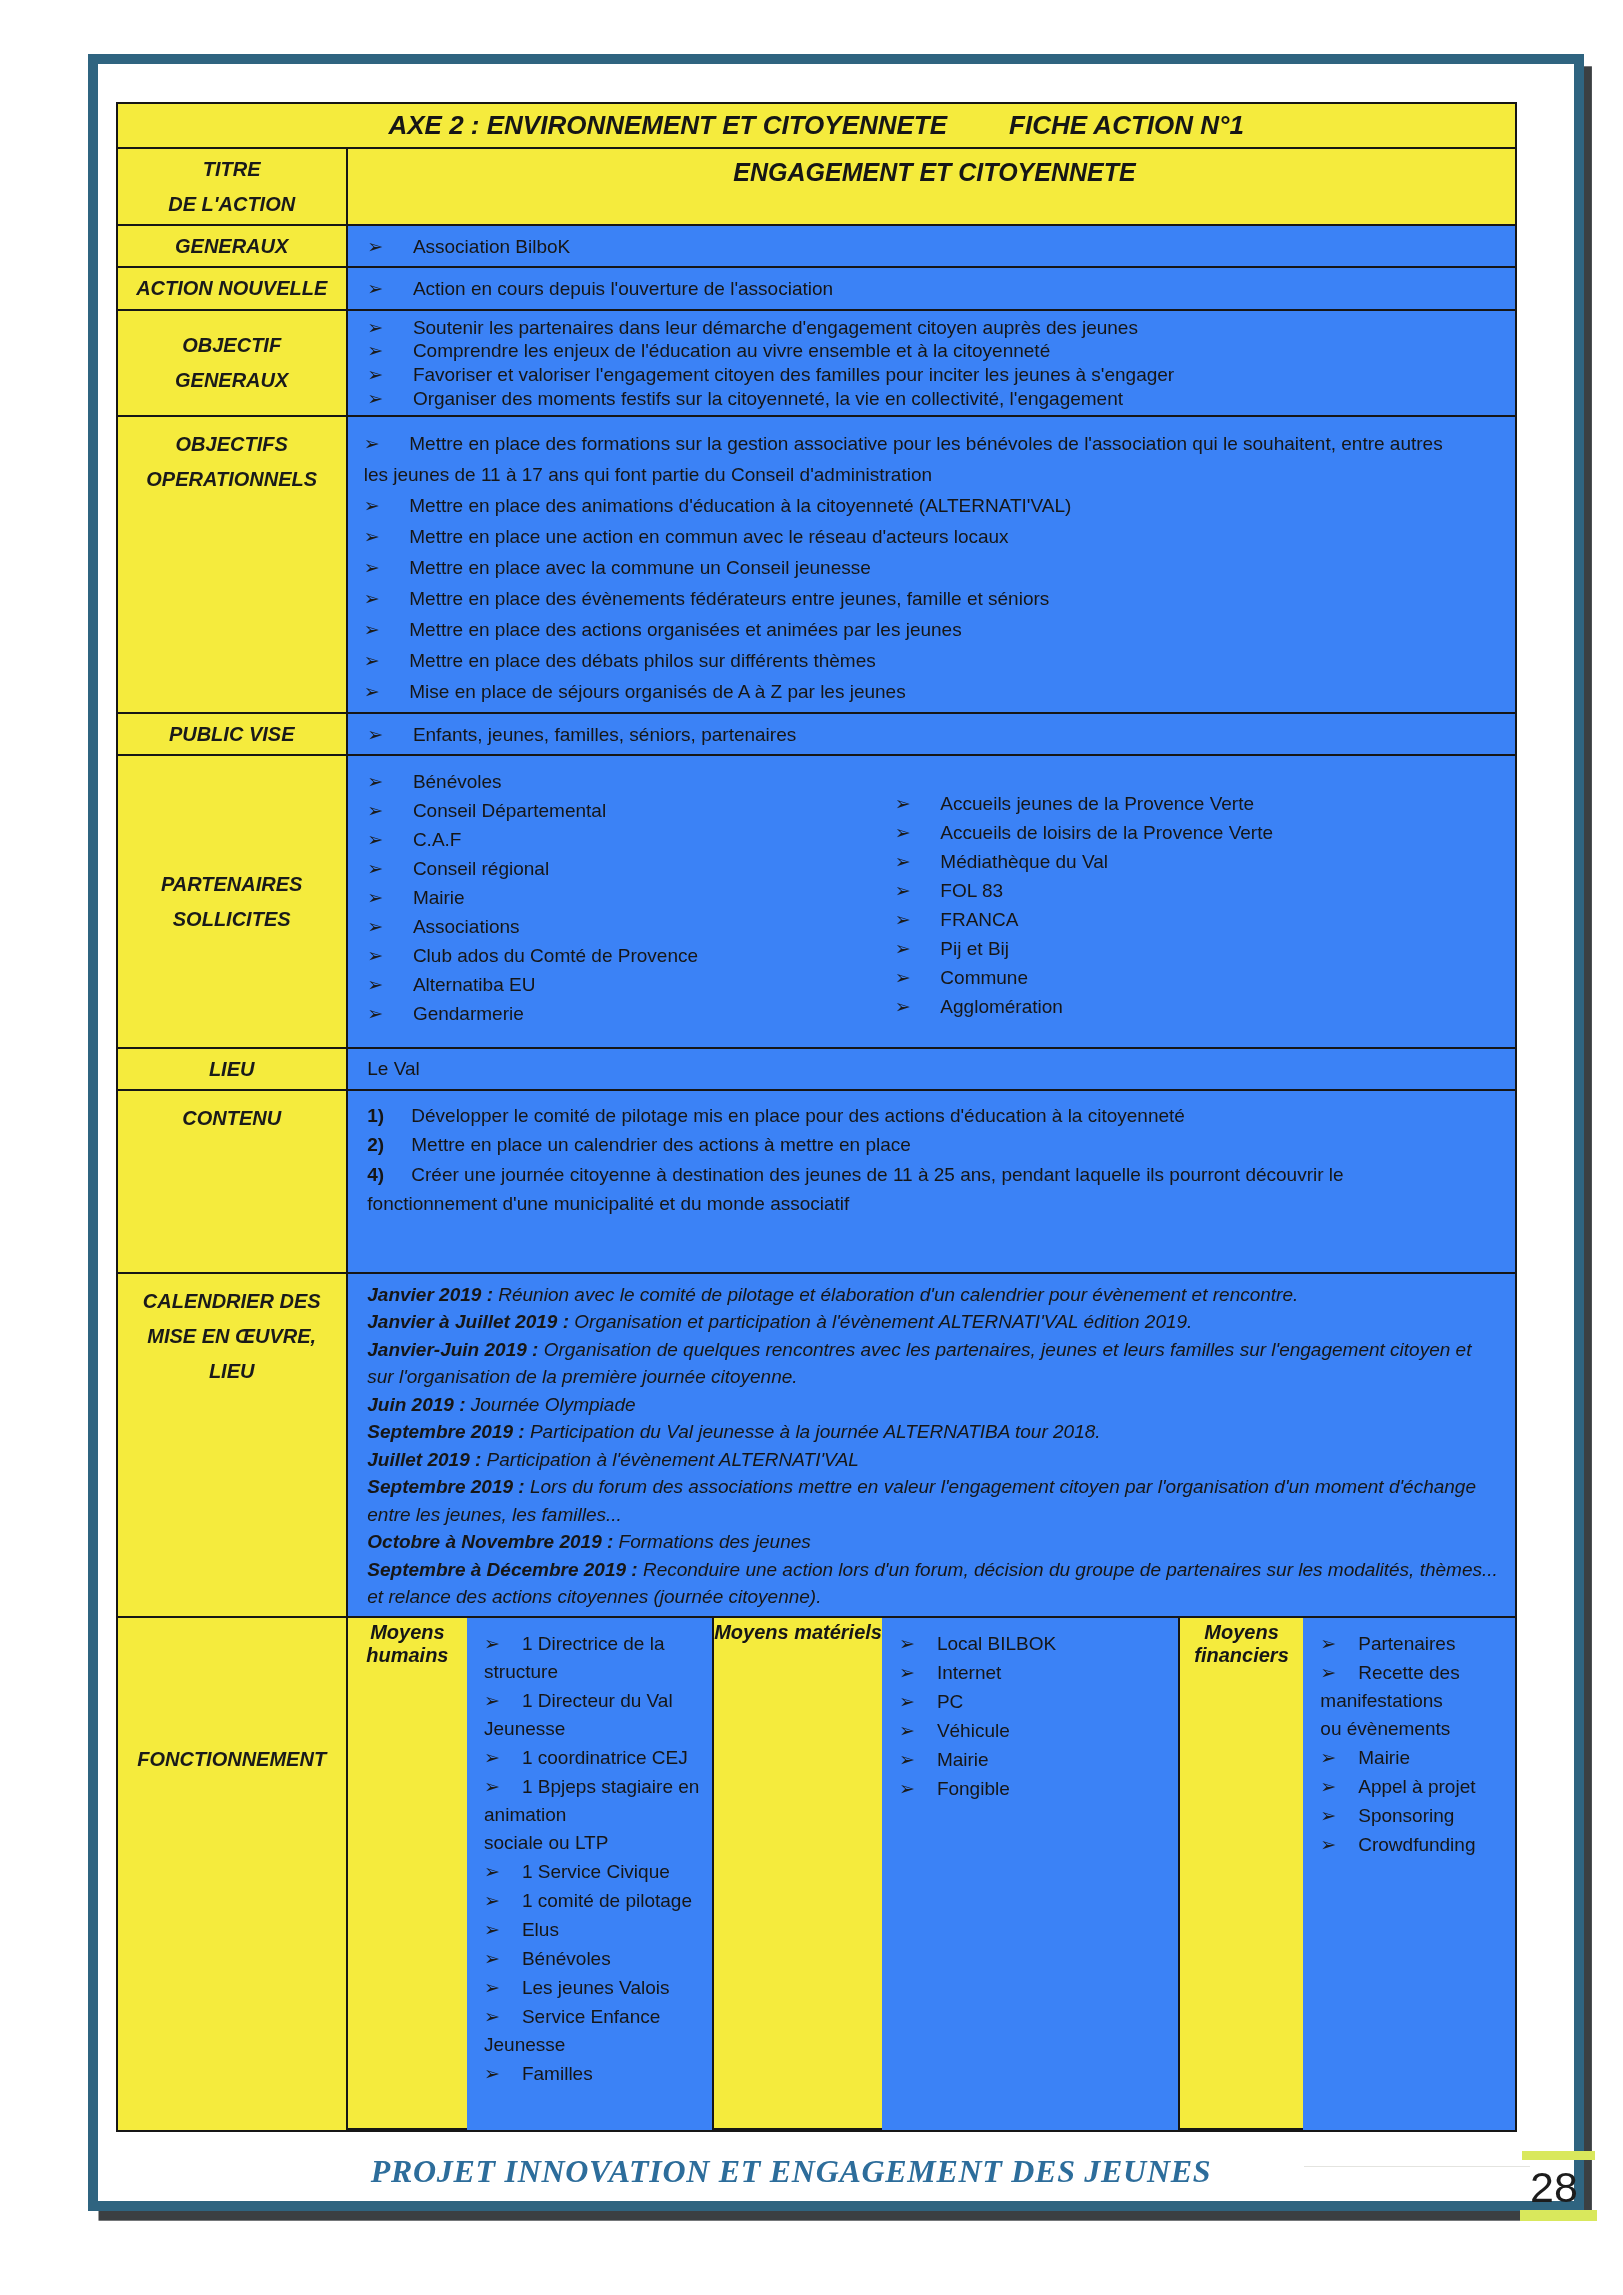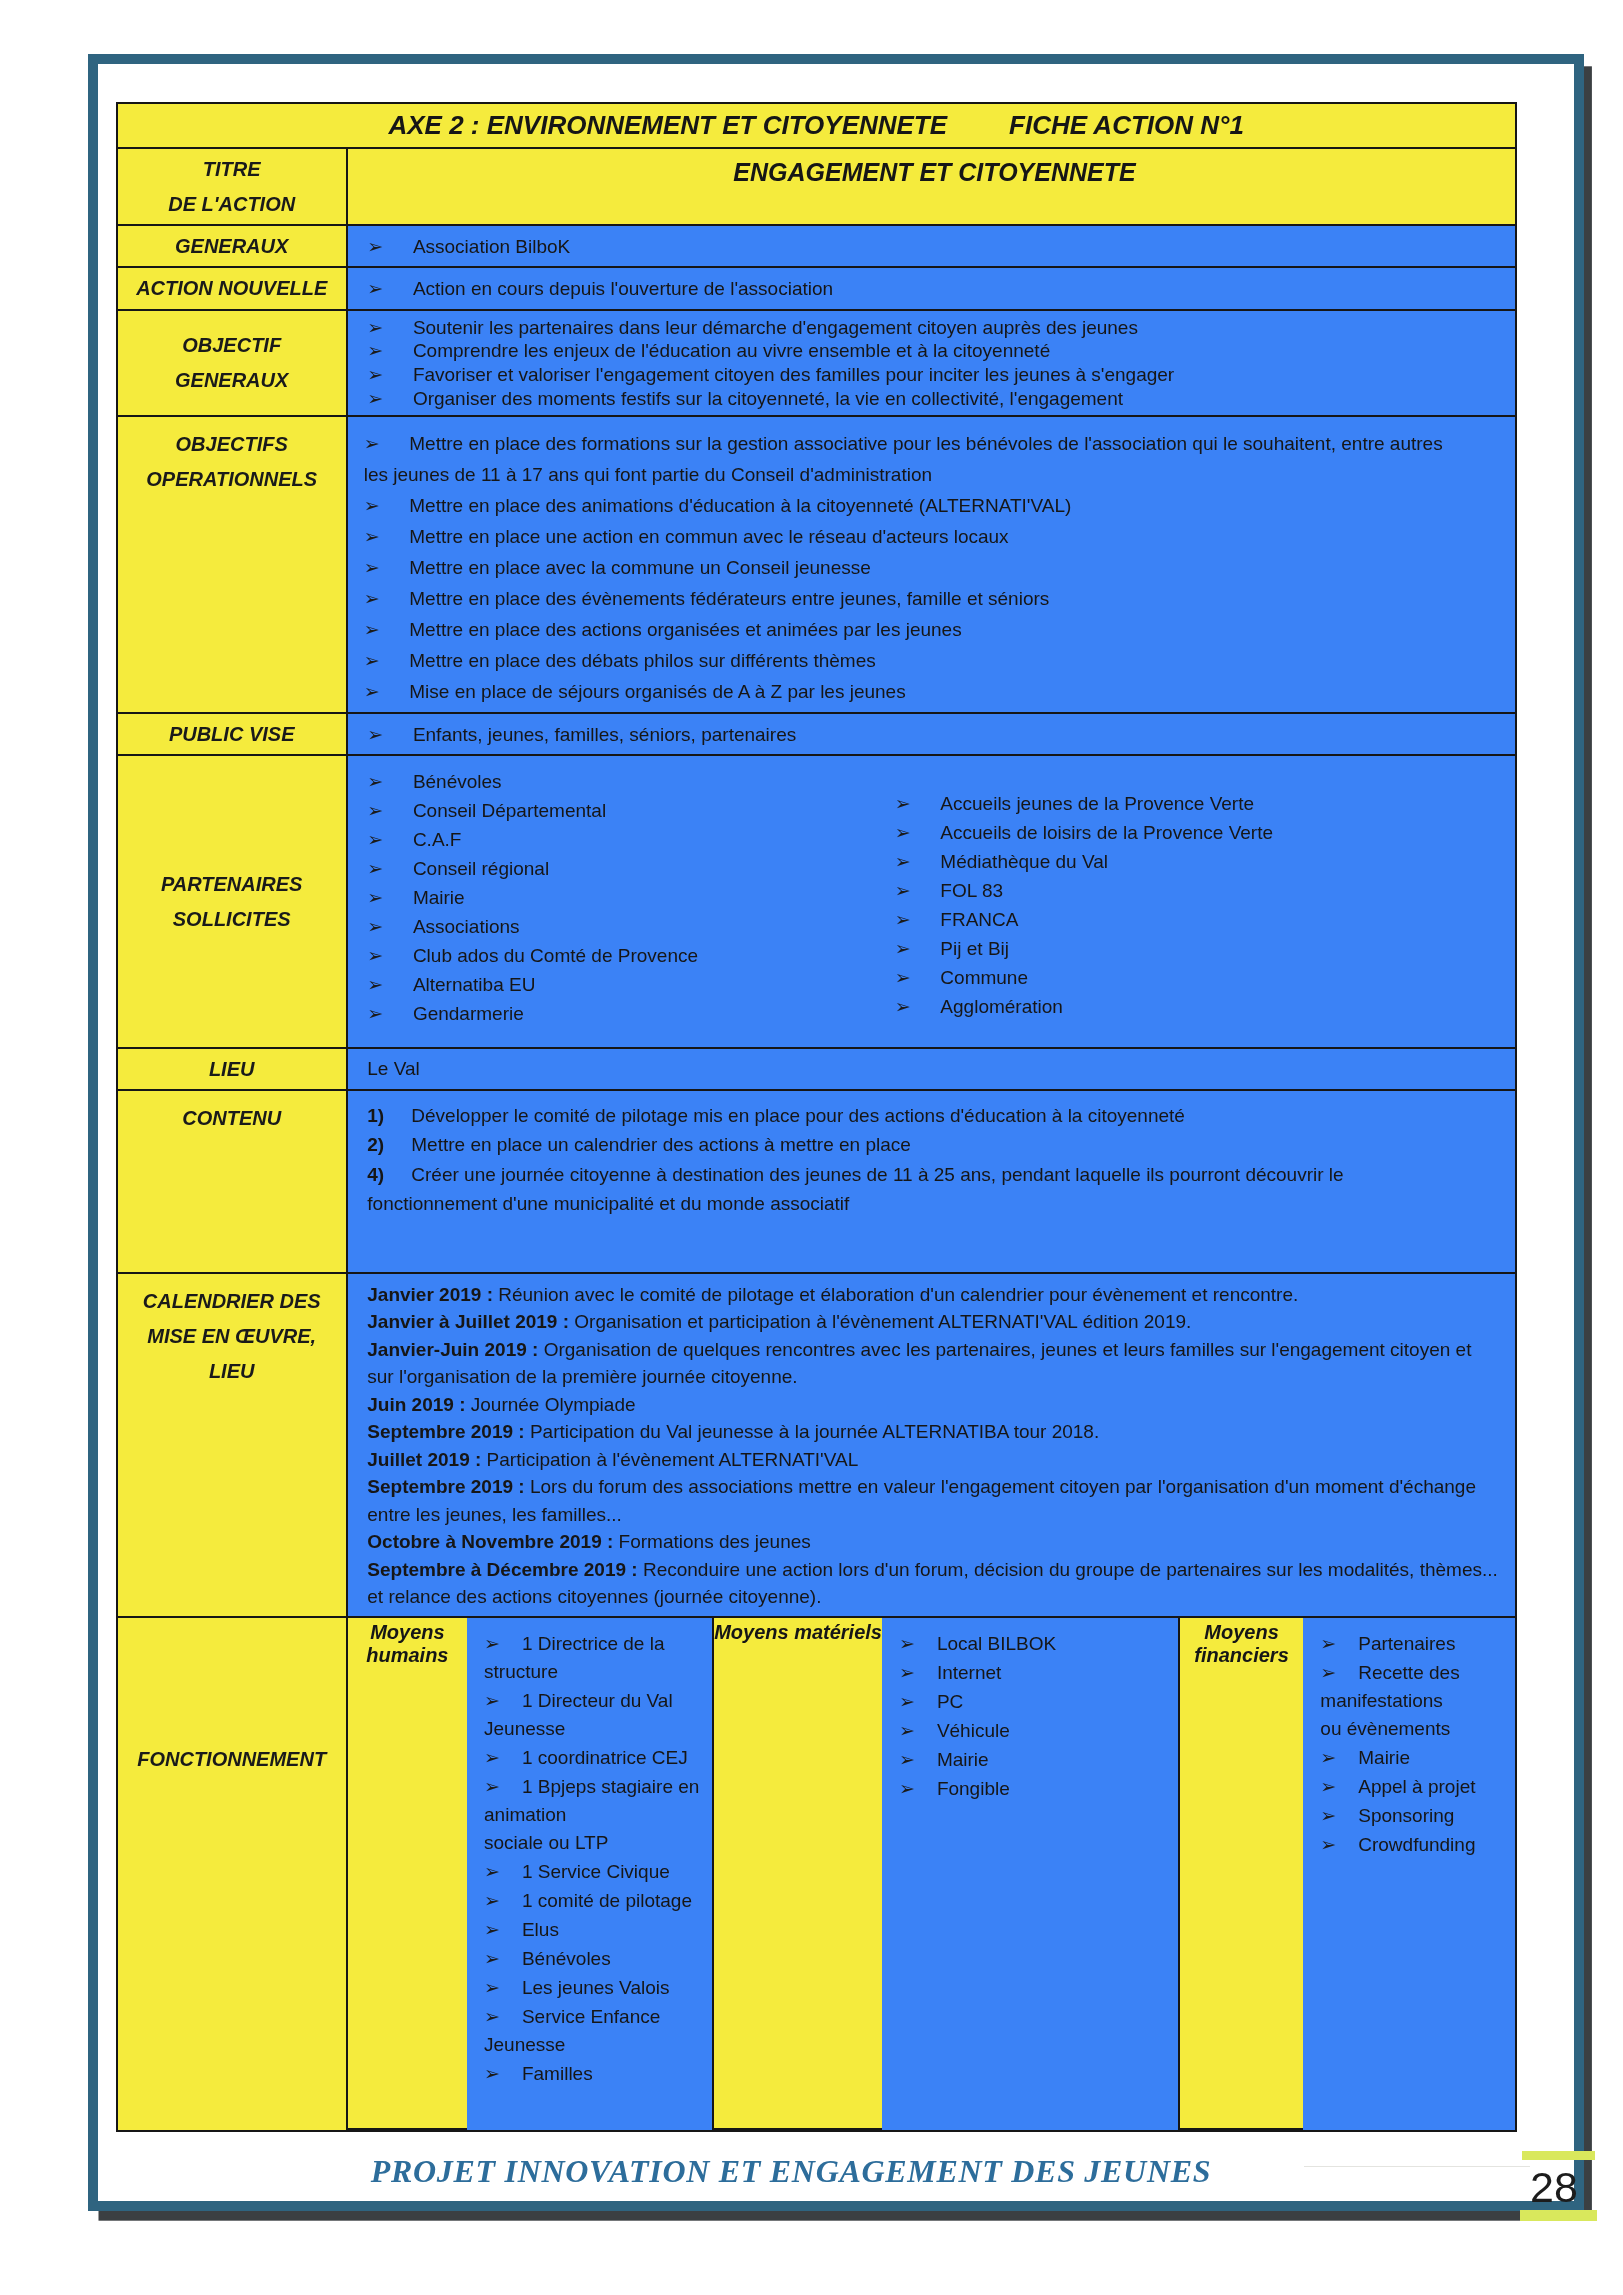--- a/index.html
+++ b/index.html
@@ -79,21 +79,21 @@
     font-size: 19px; color: #1b1b1b;
   }
   .bt { white-space: pre-line; }
   .r-generaux .li { line-height: 23.6px; }
   .r-operat .cnt { padding-top: 10.5px; padding-left: 16px; }
   .r-operat .li { line-height: 31px; }
   .r-contenu .cnt { padding-top: 9.2px; }
   .r-contenu .li { line-height: 29.5px; }
   .num { font-weight: bold; display: inline-block; width: 22px; margin-right: 22px; }
   .r-calend .cnt { padding-top: 6.5px; }
-  .r-calend .li { line-height: 27.5px; }
+  .r-calend .li { line-height: 27.5px; font-style: italic; }
   .date { font-weight: bold; }
   
   .partners { display: flex; padding-top: 10.5px; }
   .pcol-left  { width: 46.5%; }
   .pcol-right { width: 53.5%; padding-top: 22px; }
   
   .cnt.fonc { padding: 0; display: flex; align-items: stretch; }
   .fcol { border-right: 2px solid #161616; display: flex; flex-direction: row; }
   .fcol:last-child { border-right: none; }
   .fcol.c1 { width: 31.4%; }

